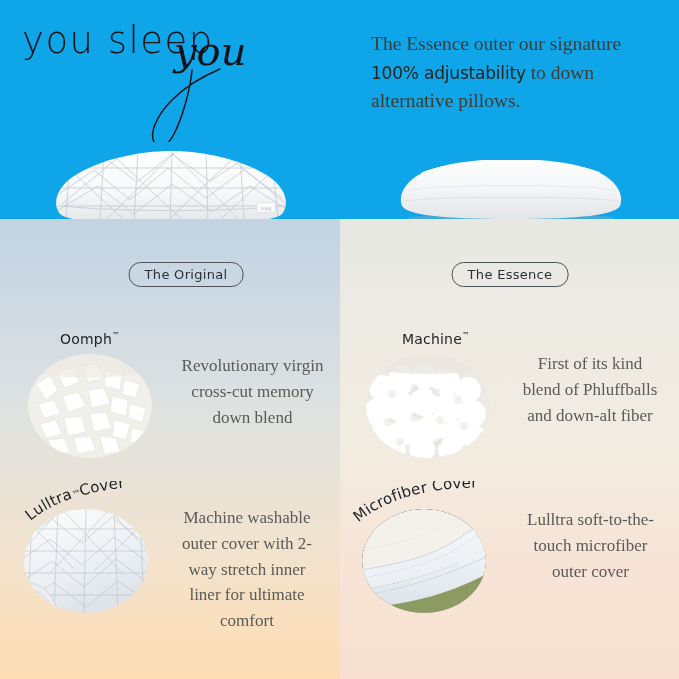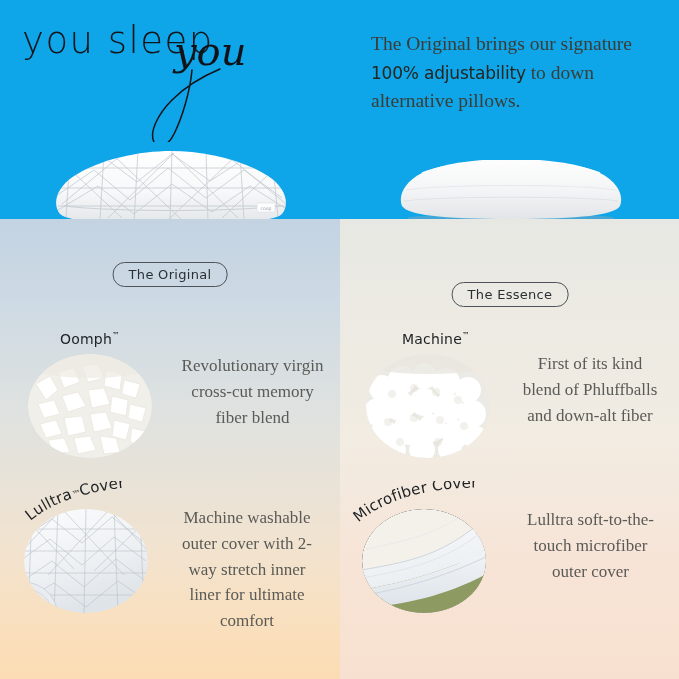--- a/index.html
+++ b/index.html
@@ -44,34 +44,35 @@
   }
 
   
   .pillow{position:absolute;}
   .pillow svg{display:block;}
 
   
   .panel{position:absolute;top:219px;width:340px;height:460px;}
   .panel-left{left:0;
     background:linear-gradient(180deg,#c3d3e2 0%,#ccd9e4 16%,#dfe2e0 42%,#f2e3cf 72%,#fadfbc 90%,#fbdcb4 100%);
+    padding-left:32px;
   }
   .panel-right{left:340px;
     background:linear-gradient(180deg,#e7e8e3 0%,#eceae3 20%,#f2ece2 48%,#f7e4d6 76%,#f8e2d2 92%,#f7e0cf 100%);
   }
 
   .badge{
     position:absolute;top:43px;
     display:flex;align-items:center;justify-content:center;
     height:23px;padding:0 15px;border:1px solid #4d5358;border-radius:12px;
     font-family:"DejaVu Sans",sans-serif;
     font-size:13px;letter-spacing:.3px;color:#2b3035;white-space:nowrap;
   }
   .badge-left{left:50%;transform:translateX(-50%);}
-  .badge-right{left:50%;transform:translateX(-50%);margin-top:20px;}
+  .badge-right{left:50%;transform:translateX(-50%);}
 
   
   .feature{position:absolute;text-align:center;}
   .f-circle{
     position:absolute;width:124px;height:104px;border-radius:50%;
     overflow:hidden;
   }
   .f-circle svg{display:block;}
   .f-label{
     position:absolute;
@@ -103,21 +104,21 @@
 
       <svg class="headline-script" viewBox="0 0 330 120">
         <text x="152" y="43">you</text>
 
         <path d="M170,48 C168,70 160,96 152,112 C146,124 136,128 132,120
                  C127,110 136,92 150,78 C166,62 186,52 198,47" fill="none" stroke="#111318" stroke-width="1.5" stroke-linecap="round"></path>
       </svg>
     </div>
 
     <div class="intro">
-      <span>The Original brings our signature </span><span class="accent">100% adjustability</span><span> to down alternative pillows.</span>
+      <span>The Essence outer our signature </span><span class="accent">100% adjustability</span><span> to down alternative pillows.</span>
     </div>
 
     <div class="pillow" style="left:42px;top:148px;">
       <svg width="258" height="78" viewBox="0 0 258 78">
         <defs>
           <linearGradient id="pillowA" x1="0" y1="0" x2="0" y2="1">
             <stop offset="0" stop-color="#ffffff"></stop>
             <stop offset="0.55" stop-color="#f7f8f9"></stop>
             <stop offset="1" stop-color="#e3e6e9"></stop>
           </linearGradient>
@@ -201,21 +202,21 @@
               <polygon points="20,86 36,84 42,98 26,100"></polygon>
               <polygon points="46,84 62,82 68,96 50,100"></polygon>
               <polygon points="72,82 88,84 92,98 76,100"></polygon>
               <polygon points="104,74 120,78 116,92 102,88"></polygon>
             </g>
             <ellipse cx="62" cy="8" rx="70" ry="16" fill="#eceae3" opacity=".7"></ellipse>
           </g>
         </svg>
       </div>
 
-      <div class="f-text" style="left:180px;top:34px;width:145px;">Revolutionary virgin cross-cut memory fiber blend</div>
+      <div class="f-text" style="left:180px;top:34px;width:145px;">Revolutionary virgin cross-cut memory down blend</div>
     </div>
 
     <div class="feature" style="left:0;top:262px;width:340px;height:160px;">
 
       <svg class="f-label-arc" style="left:22px;top:0;" viewBox="0 0 210 46">
         <defs>
             <path id="arcL" d="M6,42 C36,14 96,2 156,6"></path>
           </defs>
         <text>
           <textPath href="#arcL" startOffset="2%">Lulltra</textPath>

